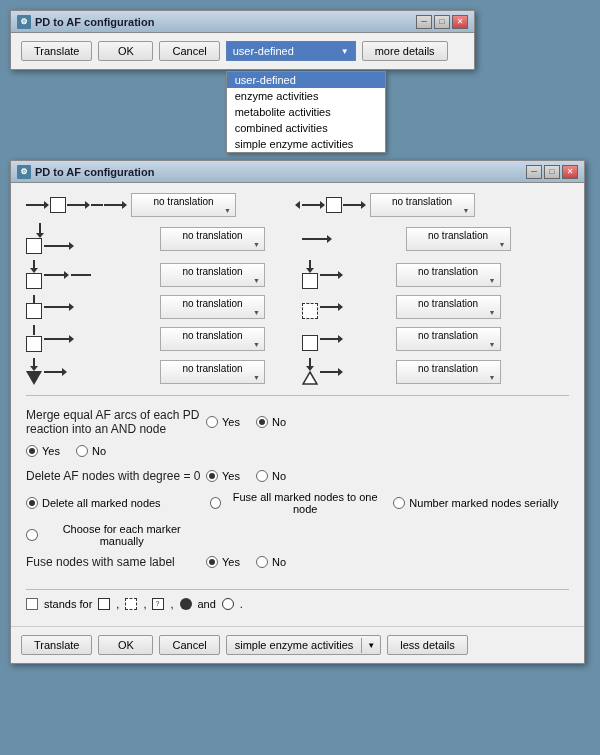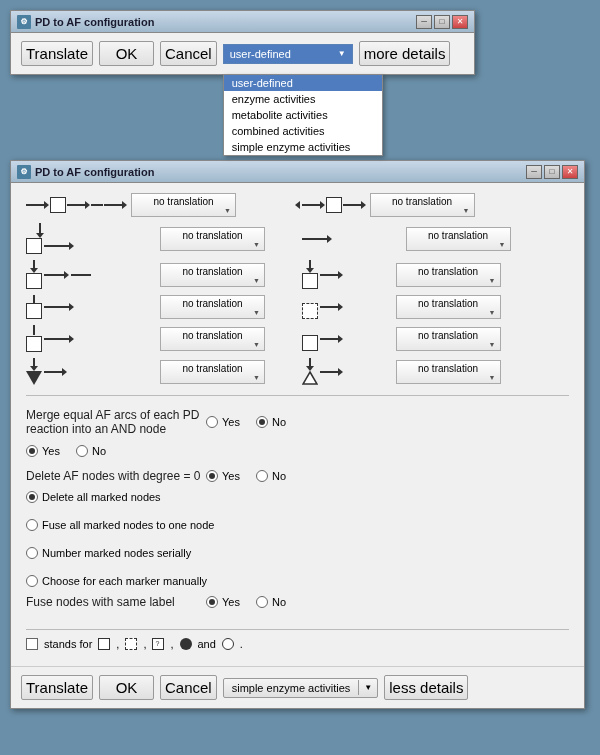--- a/index.html
+++ b/index.html
@@ -78,23 +78,23 @@
       padding: 8px 10px;
       display: flex;
       align-items: center;
       gap: 6px;
       position: relative;
     }
 
     .btn {
       border: 1px solid #999;
       background: linear-gradient(to bottom, #f5f5f5, #e0e0e0);
-      padding: 3px 4px;
+      padding: 3px 12px;
       cursor: pointer;
-      font-size: 15px;
+      font-size: 11px;
       border-radius: 2px;
       min-width: 55px;
       text-align: center;
     }
 
     .dropdown-select {
       border: 1px solid #5882b8;
       background: #4e7cbf;
       color: white;
       padding: 3px 6px;
@@ -723,21 +723,21 @@
             <span class="radio-label">Yes</span>
           </label>
           <label class="radio-item">
             <div class="radio-circle"></div>
             <span class="radio-label">No</span>
           </label>
         </div>
       </div>
 
       <div class="option-row" style="align-items:flex-start;">
-        <div style="flex:1; display:grid; grid-template-columns:1fr; gap:16px 8px;text-align:center;">
+        <div style="flex:1; display:grid; grid-template-columns:1fr 1fr 1fr; gap:8px 8px;text-align:center;">
           <label class="radio-item">
             <div class="radio-circle checked"></div>
             <span class="radio-label">Delete all marked nodes</span>
           </label>
           <label class="radio-item">
             <div class="radio-circle"></div>
             <span class="radio-label">Fuse all marked nodes to one node</span>
           </label>
           <label class="radio-item">
             <div class="radio-circle"></div>

